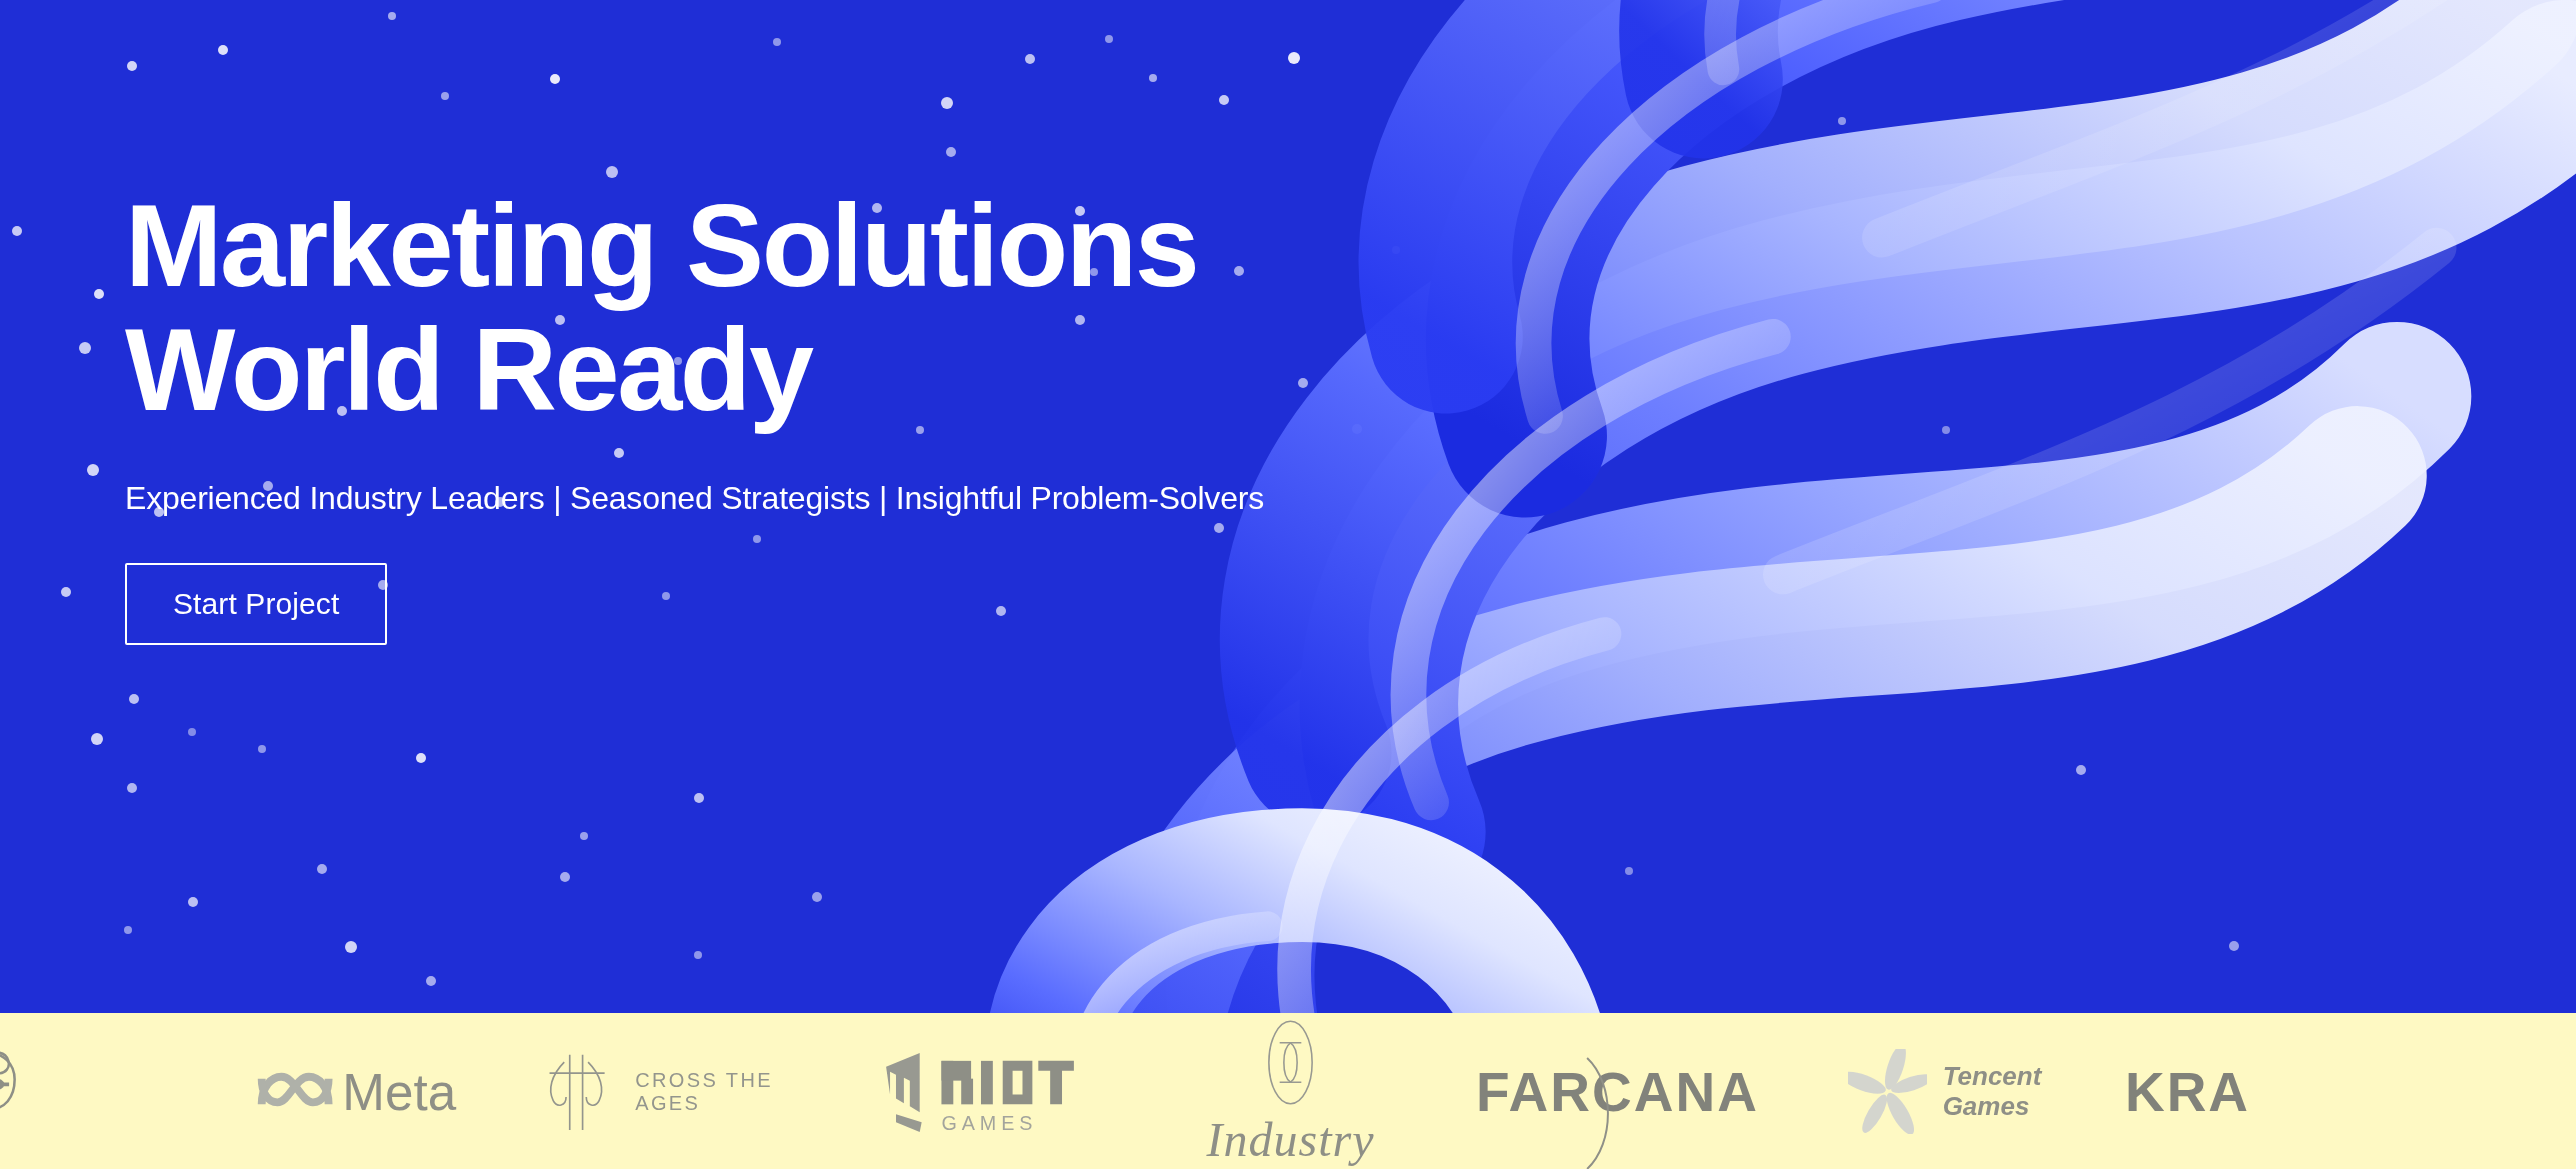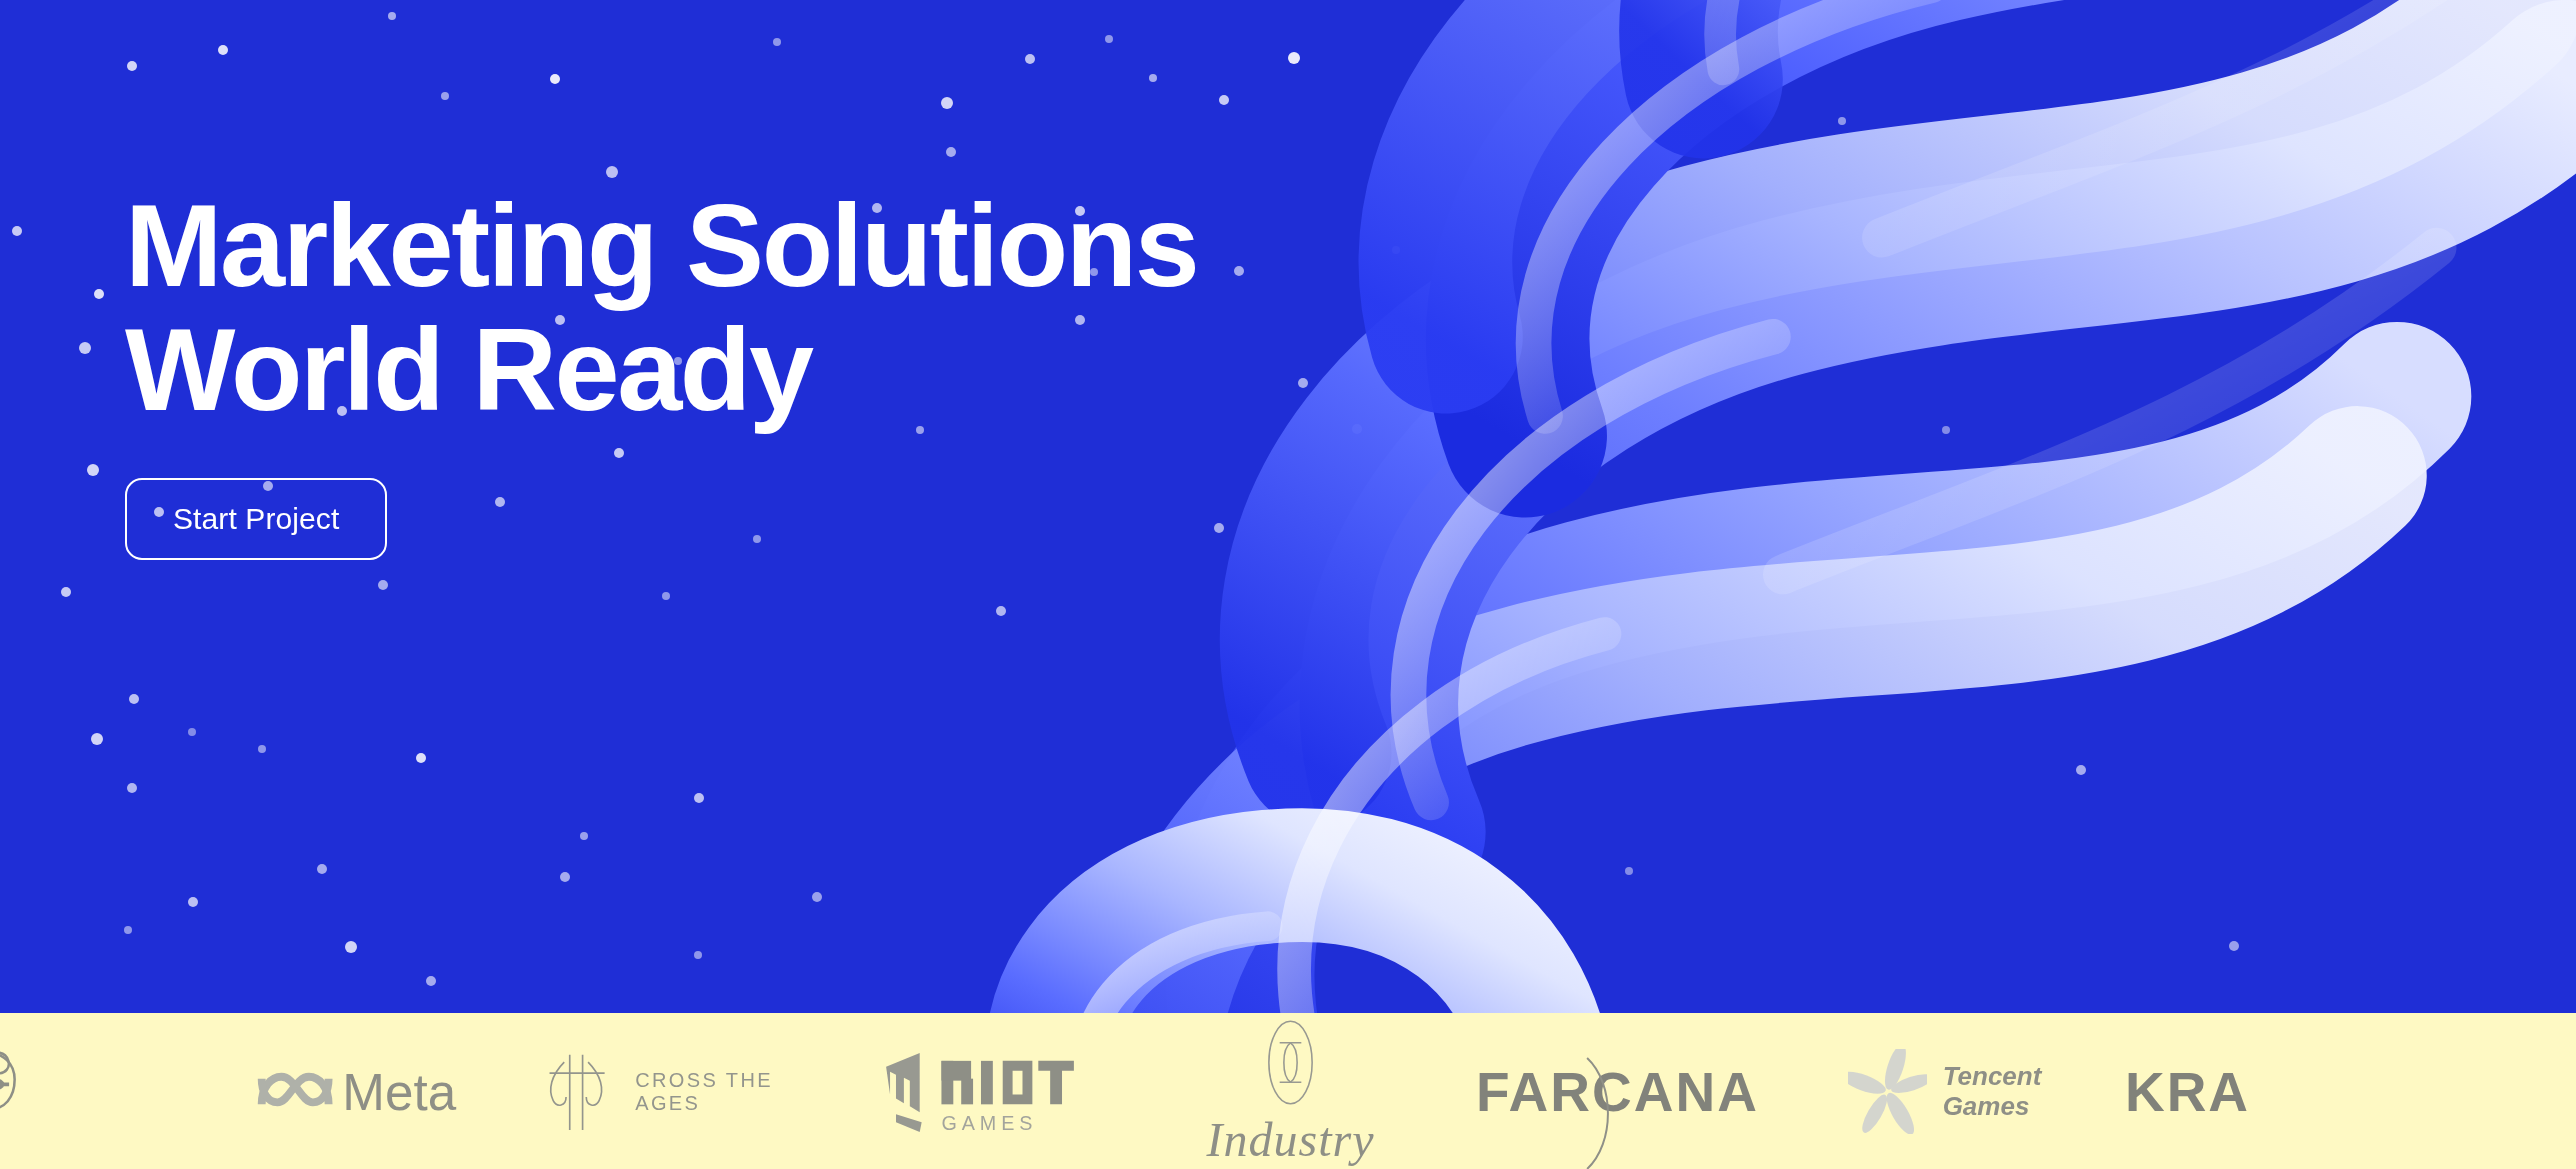--- a/index.html
+++ b/index.html
@@ -49,21 +49,21 @@
     font-size:32px;
     font-weight:400;
     letter-spacing:-0.2px;
     white-space:nowrap;
   }
   .cta {
     display:inline-block;
     margin-top:46px;
     padding:22px 46px;
     border:2px solid #ffffff;
-    border-radius:17px;
+    border-radius:2px;
     background:transparent;
     color:#ffffff;
     font-size:30px;
     font-weight:400;
     letter-spacing:0.1px;
     cursor:pointer;
     font-family:"Liberation Sans", sans-serif;
   }
 
   
@@ -231,20 +231,21 @@
           <path d="M 1000 460 C 1250 360 1450 300 1660 130" stroke="url(#glossSoft)" stroke-width="40" opacity=".45"></path>
         </g>
       </svg>
     </div>
 
     <div class="hero-content">
       <h1 class="headline">
         <span class="line">Marketing Solutions</span>
         <span class="line">World Ready</span>
       </h1>
+      <p class="subhead">Experienced Industry Leaders | Seasoned Strategists | Insightful Problem-Solvers</p>
       <button class="cta">Start Project</button>
     </div>
   </section>
 
   <section class="logobar">
     <div class="logo-track">
 
       <div class="logo-item" style="width:119px; margin-left:-52px;">
         <svg width="149" height="117" viewBox="0 0 150 118" fill="none" stroke="#6f7276" stroke-width="3.2">
           <path d="M46 18 c10 -12 26 -10 30 2 c3 9 -4 16 -12 16"></path>

